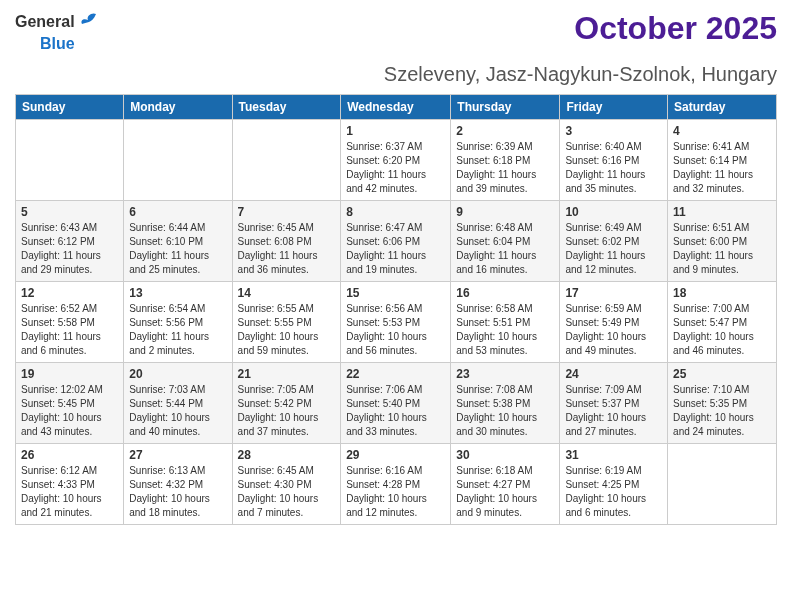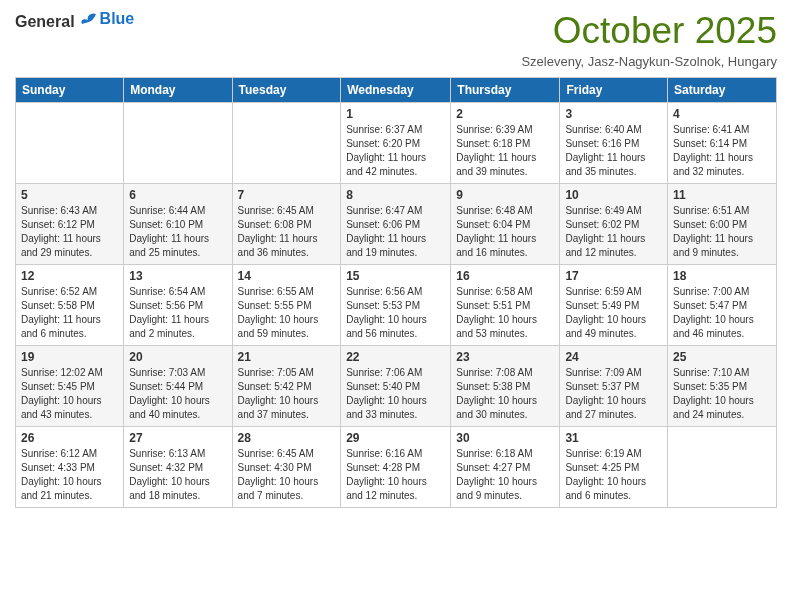--- a/index.html
+++ b/index.html
@@ -3,22 +3,22 @@
   <meta charset="utf-8">
   <style>
     * { box-sizing: border-box; margin: 0; padding: 0; }
     body { font-family: Arial, sans-serif; background: #fff; width: 792px; height: 612px; overflow: hidden; }
     
     .page { width: 792px; min-height: 612px; padding: 10px 15px; background: #fff; }
     
     .header { display: flex; align-items: flex-start; justify-content: space-between; margin-bottom: 8px; }
     
     .title-section { text-align: right; }
-    .month-title { font-size: 37px; color: #4d7c0f; font-weight: normal; }
-    .location { font-size: 13px; color: #555; margin-top: 2px; }
+    .month-title { font-size: 32px; color: #4c1d95; font-weight: bold; }
+    .location { font-size: 20px; color: #555; margin-top: 16px; }
     
     .calendar { width: 100%; border-collapse: collapse; }
     
     .calendar thead tr th {
       background: #1a6aad;
       color: white;
       text-align: left;
       padding: 5px 6px;
       font-size: 12px;
       font-weight: bold;
@@ -49,21 +49,21 @@
     
     .day-info {
       font-size: 10px;
       line-height: 1.4;
       color: #333;
     }
     
     .empty-cell { background: #fff !important; }
     
     .logo-wrapper { display: flex; align-items: center; }
-    .logo-text { display: flex; flex-direction: row; }
+    .logo-text { display: flex; flex-direction: column; }
     .logo-line1 { font-size: 16px; color: #333; font-weight: bold; }
     .logo-line2 { font-size: 16px; color: #1a73c9; font-weight: bold; text-align: center; }
   </style>
 </head>
 <body>
 
 <div class="page">
   <div class="header">
     <div class="logo-wrapper">
       <div class="logo-text">

